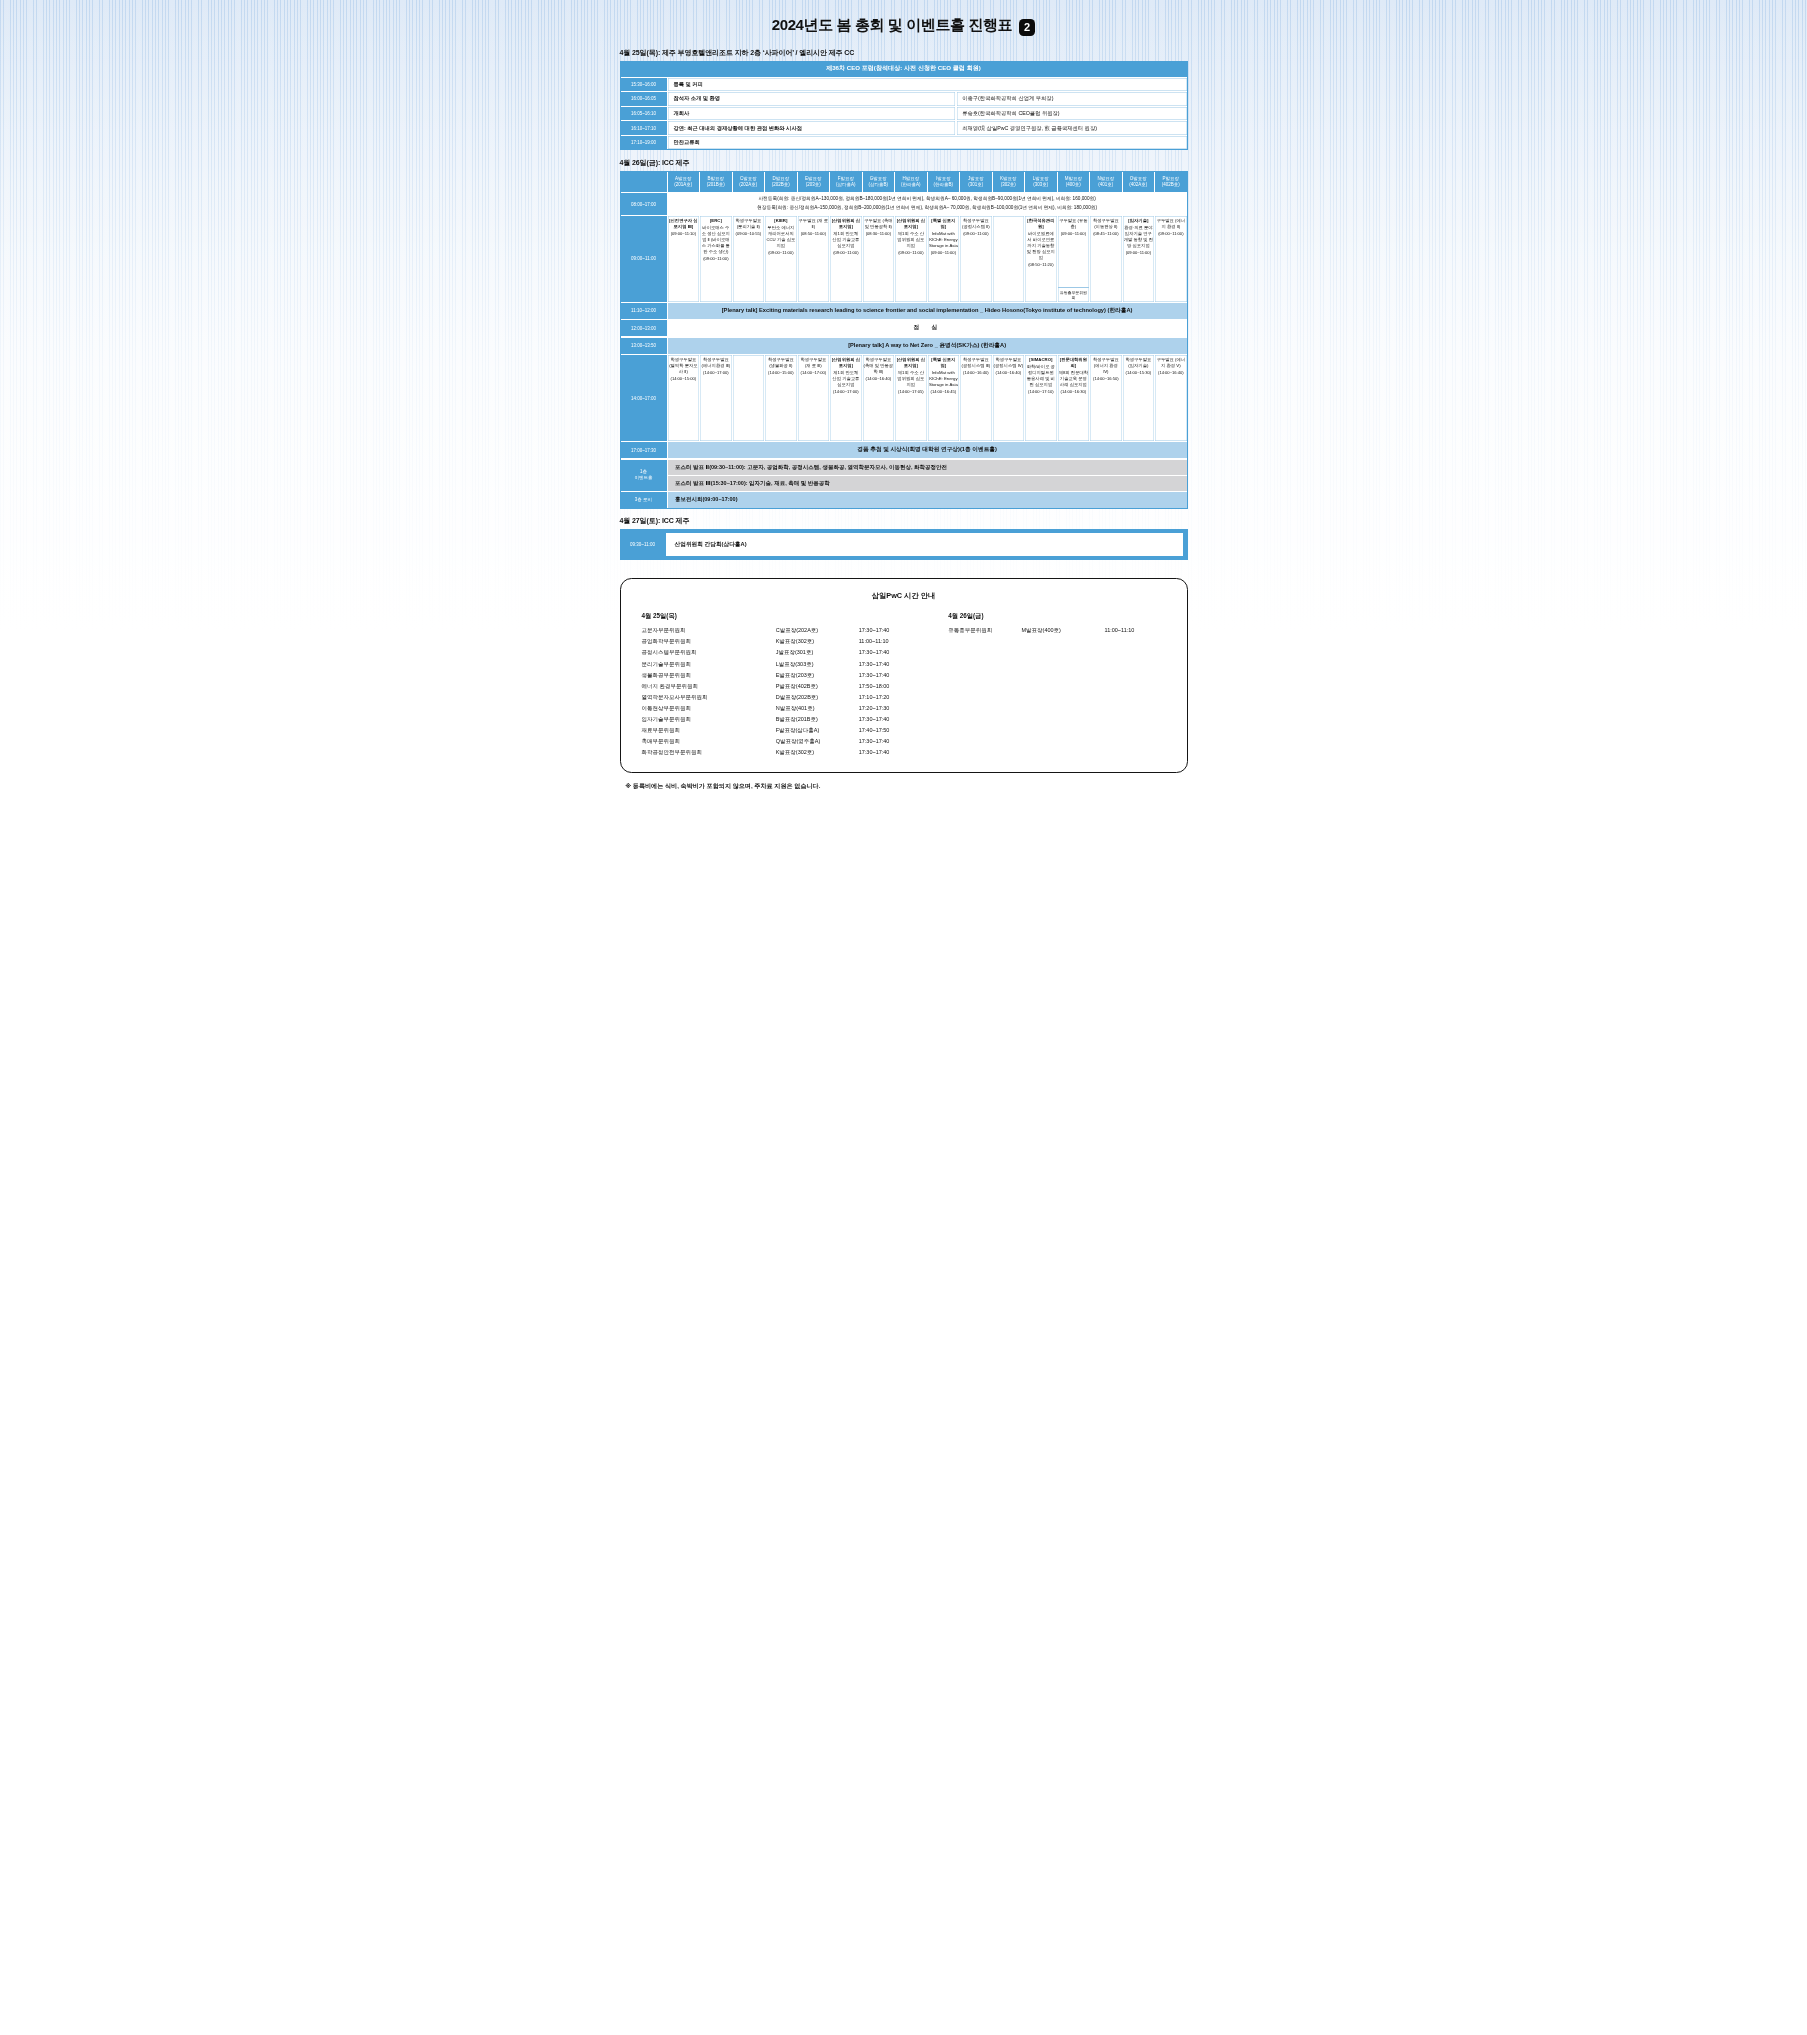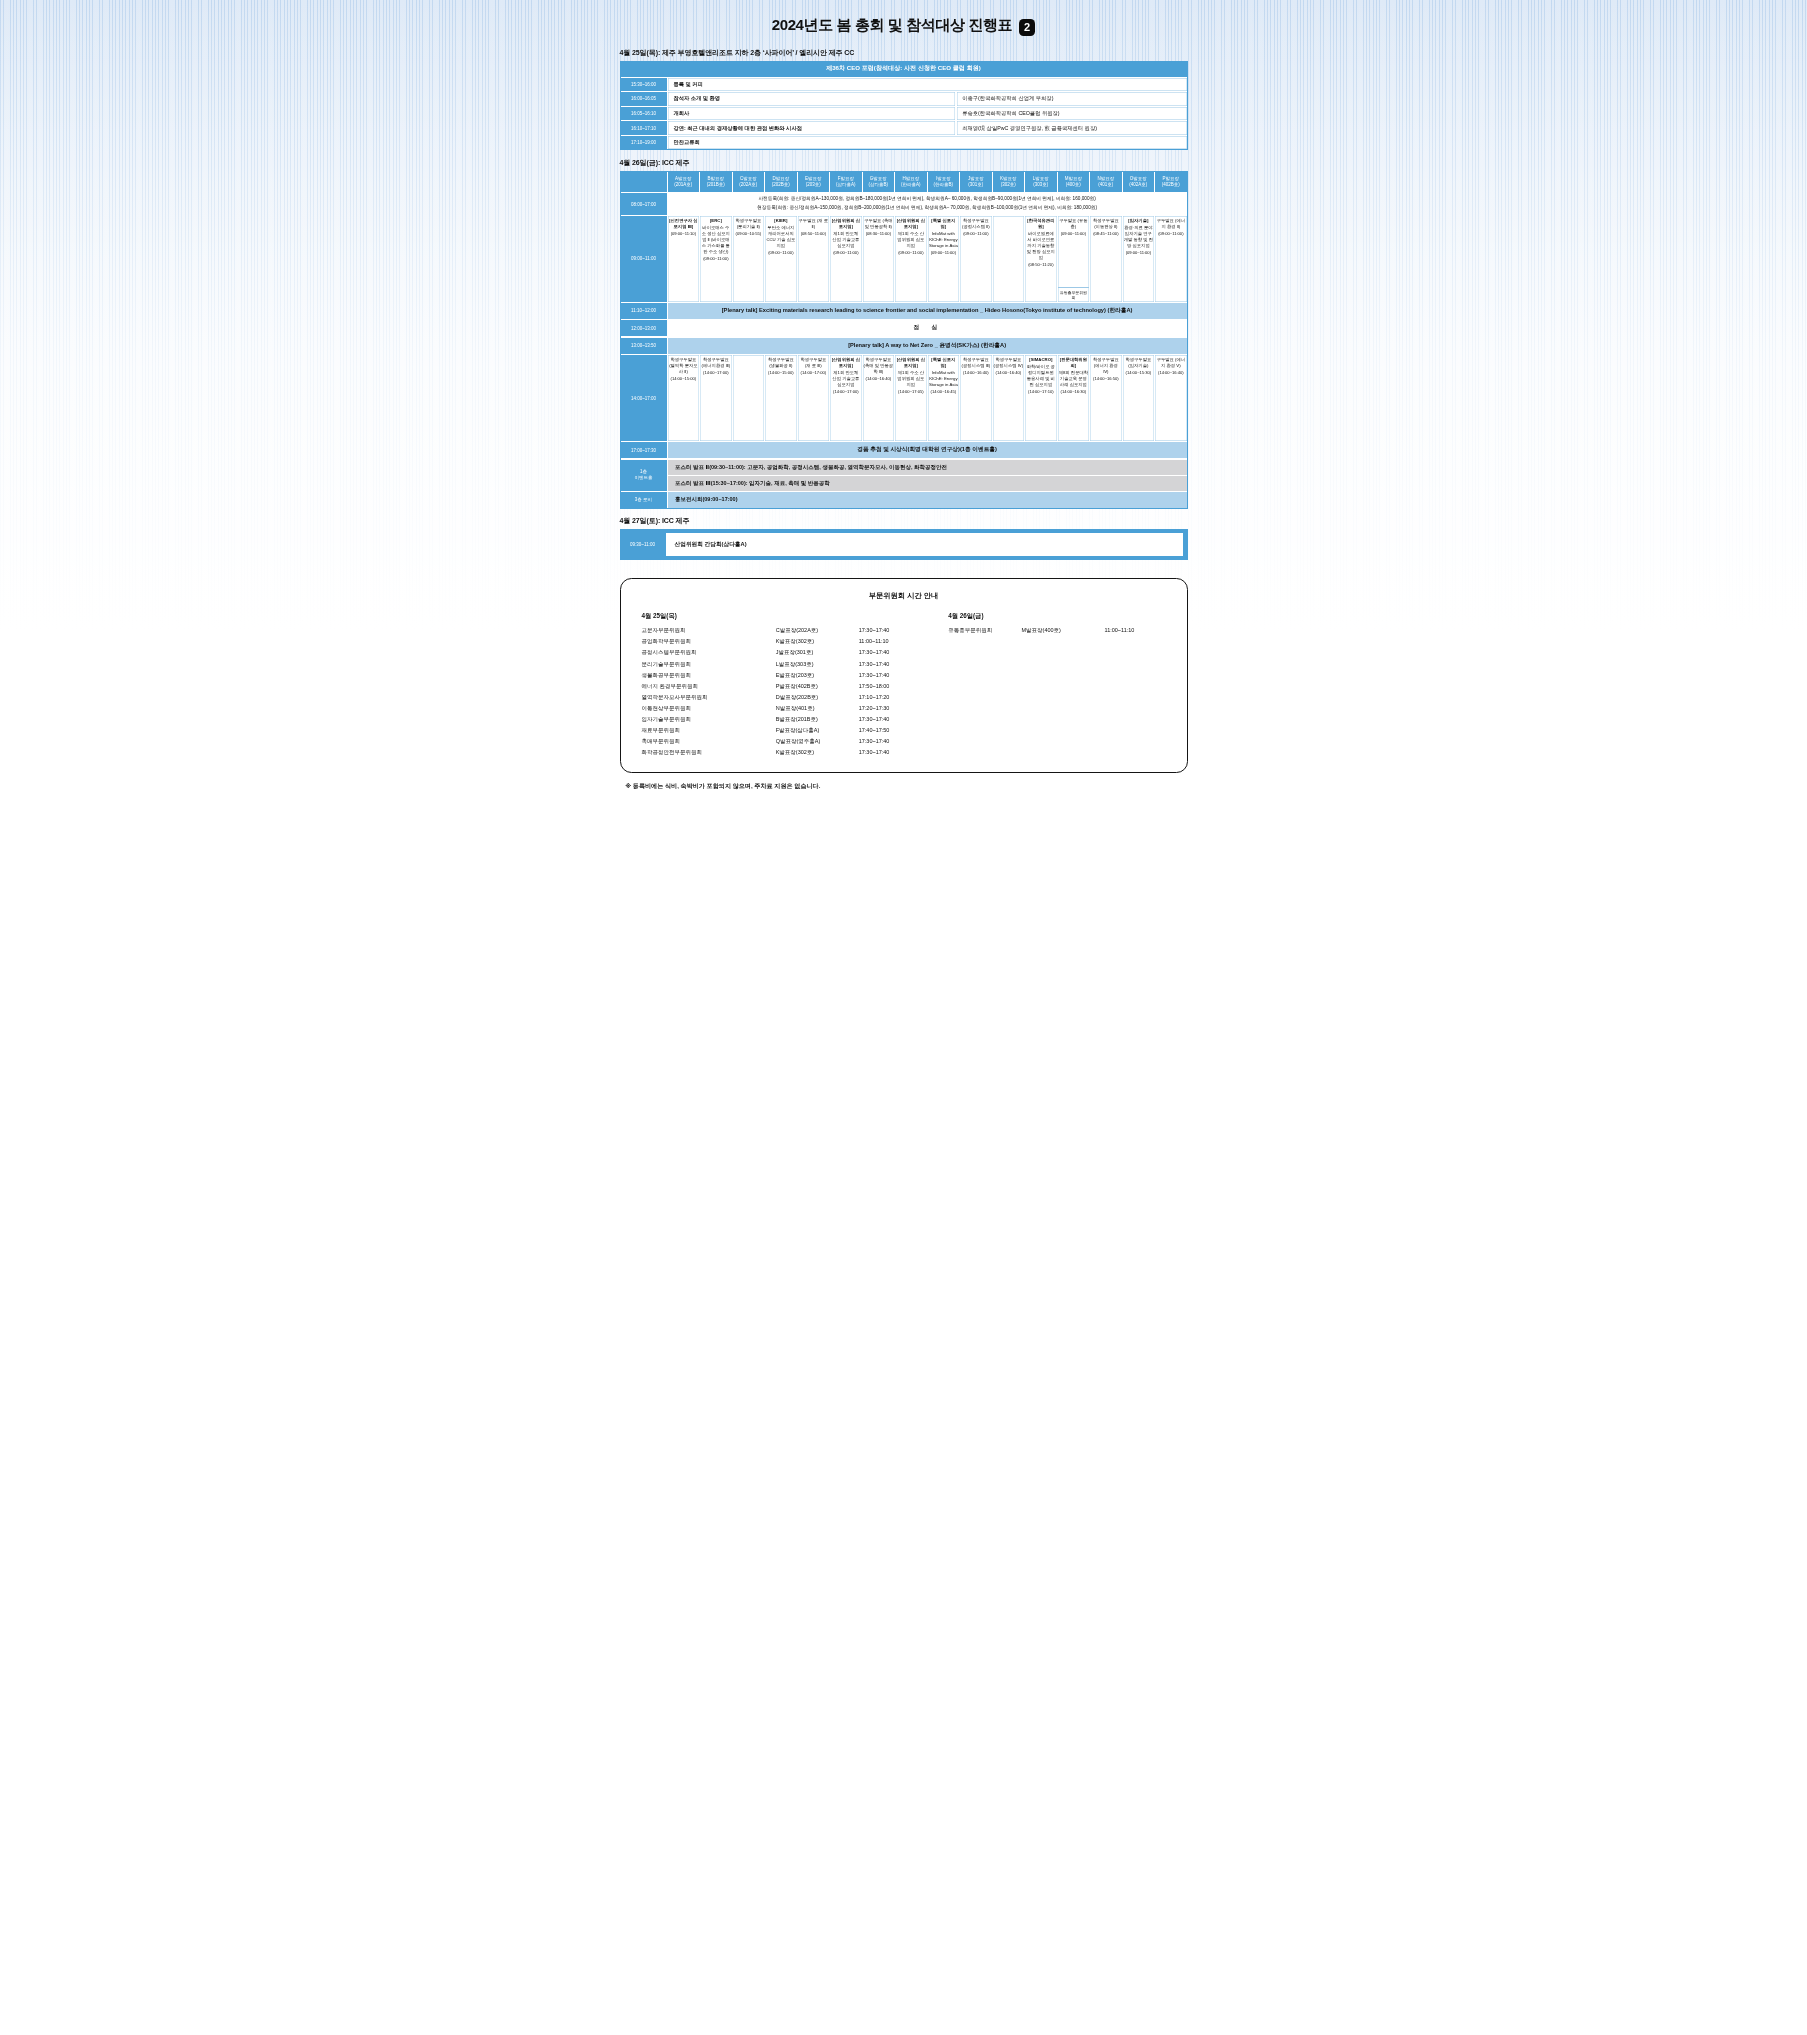--- a/index.html
+++ b/index.html
@@ -84,21 +84,21 @@
   .crow .ctime{text-align:left;}
   
   .footnote{margin:8.1px 0 0 5.7px;font-size:6.1px;font-weight:700;}
 </style>
 </head>
 <body>
 
 <div class="page">
 
   <div class="title-wrap">
-    <span class="page-title">2024년도 봄 총회 및 참석대상 진행표</span>
+    <span class="page-title">2024년도 봄 총회 및 이벤트홀 진행표</span>
     <span class="badge">2</span>
   </div>
 
   <div class="sec-h">4월 25일(목): 제주 부영호텔앤리조트 지하 2층 ‘사파이어’ / 엘리시안 제주 CC</div>
   <div class="ceo">
     <div class="ceo-head">제36차 CEO 포럼(참석대상: 사전 신청한 CEO 클럽 회원)</div>
     <div class="ceo-grid" id="ceo-rows">
         <div class="cell tcell">15:30~16:00</div>
         <div class="cell event" style="grid-column: 2 / 4;">등록 및 커피</div>
         <div class="cell tcell">16:00~16:05</div>
@@ -437,21 +437,21 @@
 
   </div>
 
   <div class="sec-h">4월 27일(토): ICC 제주</div>
   <div class="sched27">
     <div class="cell tcell">09:30~11:00</div>
     <div class="t27content">산업위원회 간담회(삼다홀A)</div>
   </div>
 
   <div class="box">
-    <div class="box-title">부문위원회 시간 안내</div>
+    <div class="box-title">삼일PwC 시간 안내</div>
     <div class="box-cols">
       <div>
         <div class="date-h">4월 25일(목)</div>
         <div class="clist" id="clist-left">
             <div class="crow">
               <div class="cname">고분자부문위원회</div>
               <div class="venue">C발표장(202A호)</div>
               <div class="ctime">17:30~17:40</div>
             </div>
             <div class="crow">

